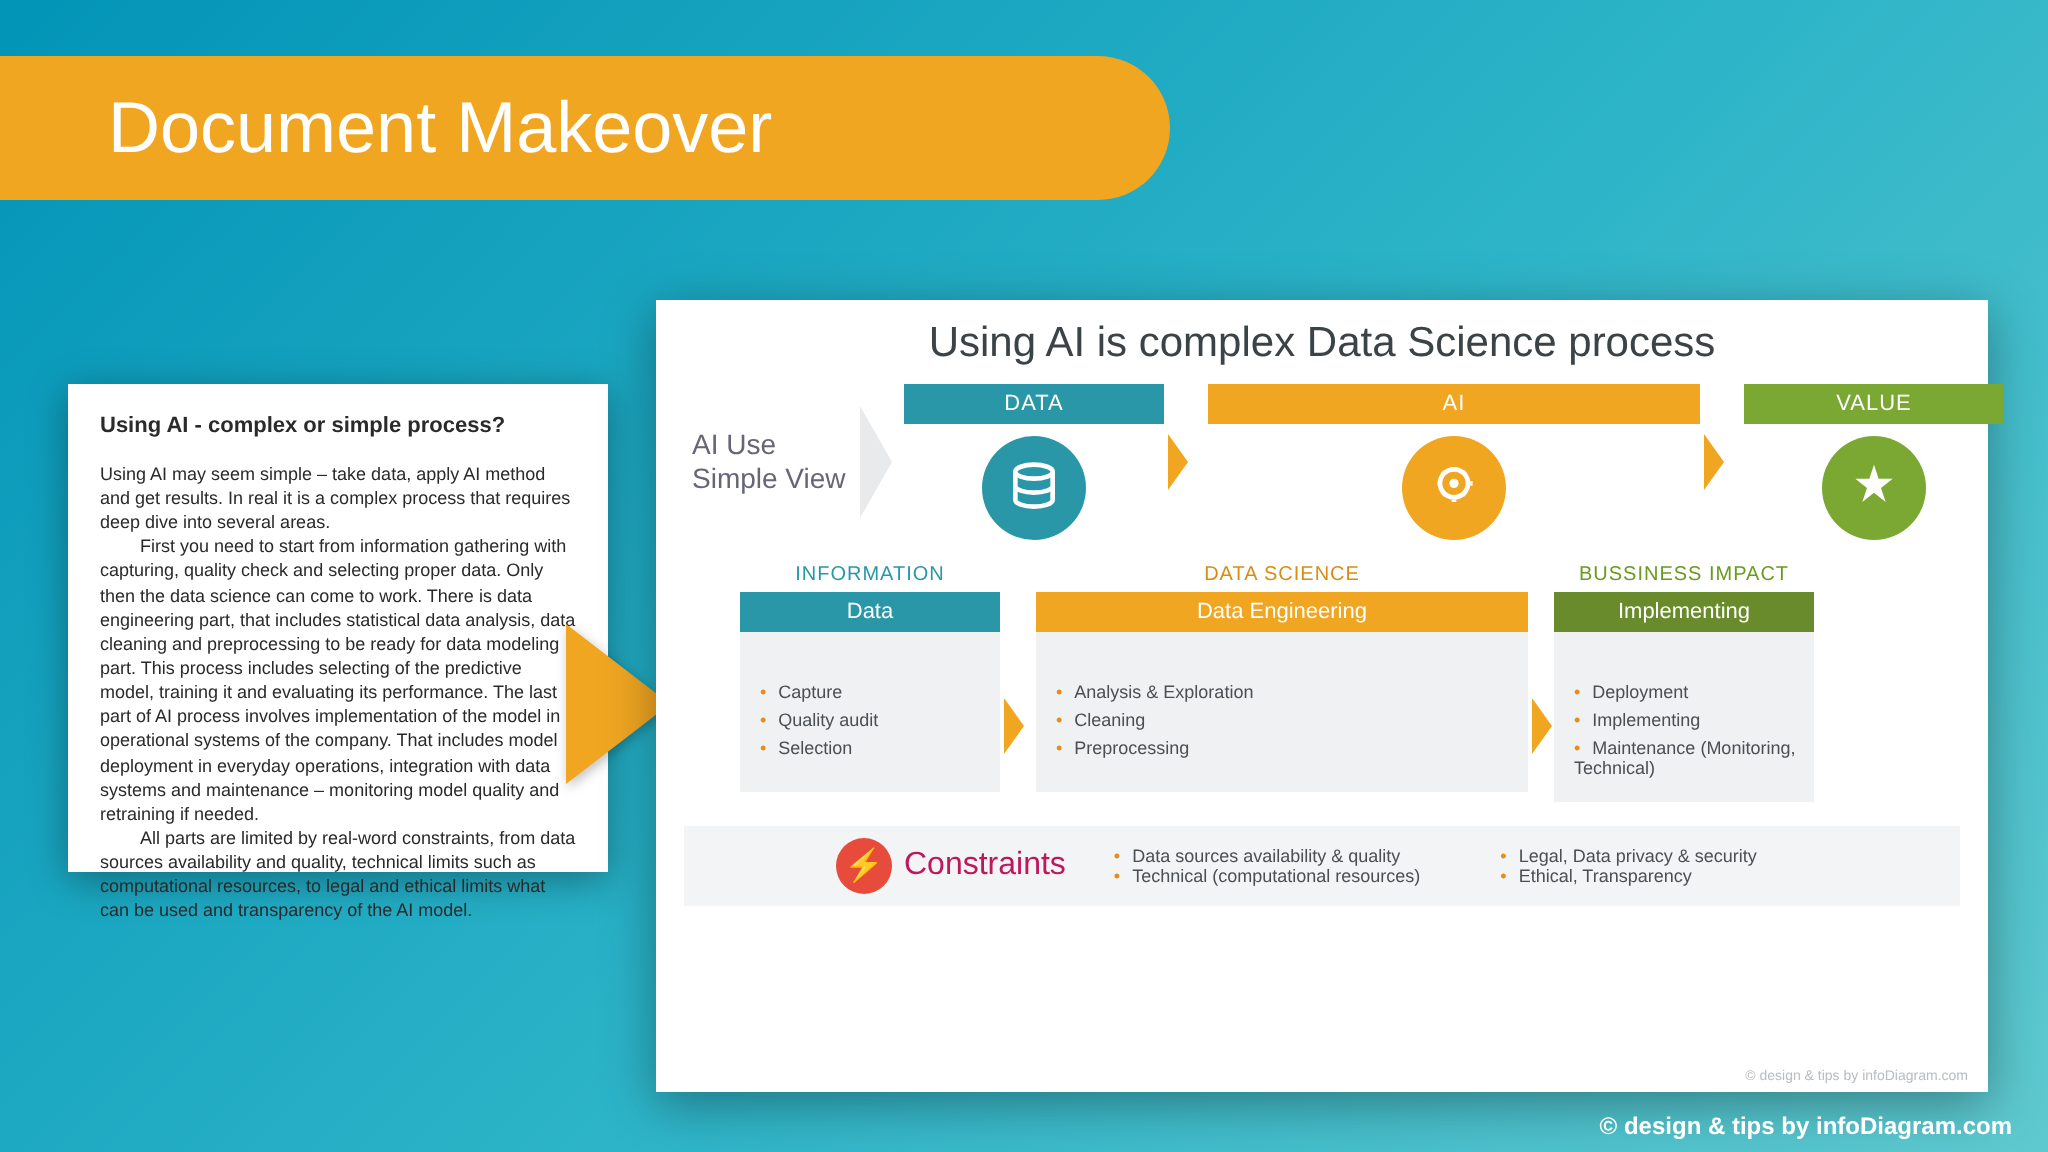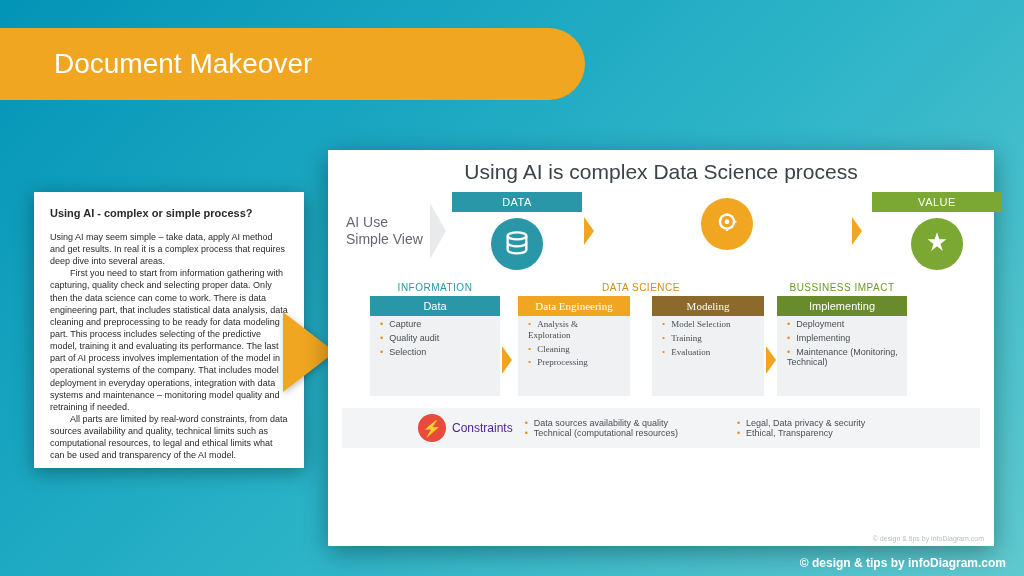--- a/index.html
+++ b/index.html
@@ -12,28 +12,28 @@
   
   .header-pill {
     position: absolute;
     left: 0; top: 28px;
     width: 585px; height: 72px;
     background: #f0a621;
     border-top-right-radius: 70px;
     border-bottom-right-radius: 70px;
     display: flex; align-items: center;
     padding-left: 54px;
-    color: #fff; font-size: 28px; font-weight: 300;
+    color: #fff; font-size: 36px; font-weight: 300;
   }
 
   
   .doc-card {
     position: absolute;
     left: 34px; top: 192px;
-    width: 270px; height: 276px;
+    width: 270px; height: 244px;
     background: #fff;
     padding: 14px 16px;
     box-shadow: 0 4px 18px rgba(0,0,0,0.35);
     font-size: 9px; line-height: 1.35;
     color: #2a2a2a;
   }
   .doc-card .doc-title { font-weight: 700; font-size: 11px; margin-bottom: 10px; }
   .doc-card p { margin-bottom: 0; text-indent: 20px; }
   .doc-card p.first { text-indent: 0; }
 
@@ -118,26 +118,26 @@
   .section-head.teal   { color:#2a97a8; }
   .section-head.orange { color:#d88d12; }
   .section-head.green  { color:#6a9a1f; }
 
   .sub-cap { height:20px; color:#fff; font-size:11px; display:flex; align-items:center; justify-content:center; }
   .sub-cap.teal   { background:#2a97a8; }
   .sub-cap.orange { background:#f0a621; }
   .sub-cap.brown  { background:#8b6a2b; }
   .sub-cap.olive  { background:#6a8b2b; }
 
-  .sub-box { background:#f0f1f3; padding:0 8px 8px 10px; font-size:9px; color:#4a4f53; min-height:80px; }
+  .sub-box { background:#f0f1f3; padding:22px 8px 8px 10px; font-size:9px; color:#4a4f53; min-height:80px; }
   .sub-box ul { list-style: none; }
   .sub-box li::before { content:"•"; color:#e98a1a; margin-right:6px; }
   .sub-box li { margin:3px 0; line-height:1.2; }
 
-  .ai-pair { display:flex; gap:22px;font-family:Liberation Serif, serif; }
+  .ai-pair { display:flex; gap:22px; }
   .ai-pair > div { flex:1; display:flex; flex-direction:column; }
 
   .chev2 {
     width:0; height:0; align-self:center;
     border-top: 14px solid transparent;
     border-bottom: 14px solid transparent;
     border-left: 10px solid #f0a621;
     margin-top: 44px;
   }
 
@@ -150,22 +150,22 @@
     position: relative;
     padding-left: 110px;
   }
   .constraints .badge {
     position:absolute; left:76px; top:50%; transform:translateY(-50%);
     width:28px; height:28px; border-radius:50%;
     background:#e64b3c; color:#fff;
     display:flex; align-items:center; justify-content:center;
     font-size:16px; font-weight:700;
   }
-  .constraints .clabel { font-size:12px; color:#4c1d95; margin-right: 12px; }
-  .constraints .citems { display:flex; flex:1; gap:59px; font-size:9px; color:#4a4f53; }
+  .constraints .clabel { font-size:16px; color:#be185d; margin-right: 24px; }
+  .constraints .citems { display:flex; flex:1; gap:40px; font-size:9px; color:#4a4f53; }
   .constraints ul { list-style:none; }
   .constraints li::before { content:"•"; color:#e98a1a; margin-right:6px; }
 
   
   .credit-inner { position:absolute; right:10px; bottom:4px; font-size:7px; color:#b7bcc0; }
   .credit-outer { position:absolute; right:18px; bottom:6px; font-size:12px; color:#ffffff; font-weight:600; }
 </style>
 </head>
 <body>
 
@@ -197,20 +197,21 @@
         <svg width="28" height="28" viewBox="0 0 24 24" fill="none" stroke="#fff" stroke-width="2">
             <ellipse cx="12" cy="5" rx="8" ry="3"></ellipse>
             <path d="M4 5v6c0 1.7 3.6 3 8 3s8-1.3 8-3V5"></path>
             <path d="M4 11v6c0 1.7 3.6 3 8 3s8-1.3 8-3v-6"></path>
           </svg>
       </div>
     </div>
     <div class="chev"></div>
 
     <div class="col ai">
+      <div class="cap orange">AI</div>
       <div class="icon-circle ic-orange">
         <svg width="28" height="28" viewBox="0 0 24 24" fill="none" stroke="#fff" stroke-width="2">
             <circle cx="12" cy="10" r="6"></circle>
             <circle cx="12" cy="10" r="2" fill="#fff" stroke="none"></circle>
             <path d="M12 4v-1M12 17v1M6 10h-1M19 10h1M8 6l-1-1M16 6l1-1M8 14l-1 1M16 14l1 1"></path>
           </svg>
       </div>
     </div>
     <div class="chev"></div>
 
@@ -245,30 +246,20 @@
         <div>
           <div class="sub-cap orange">Data Engineering</div>
           <div class="sub-box">
             <ul>
               <li>Analysis &amp; Exploration</li>
               <li>Cleaning</li>
               <li>Preprocessing</li>
             </ul>
           </div>
         </div>
-        <div>
-          <div class="sub-cap brown">Modeling</div>
-          <div class="sub-box">
-            <ul>
-              <li>Model Selection</li>
-              <li>Training</li>
-              <li>Evaluation</li>
-            </ul>
-          </div>
-        </div>
       </div>
     </div>
     <div class="chev2" style="margin-left:2px;"></div>
 
     <div class="col value" style="margin-left:1px;">
       <div class="section-head green">BUSSINESS IMPACT</div>
       <div class="sub-cap olive">Implementing</div>
       <div class="sub-box">
         <ul>
           <li>Deployment</li>

